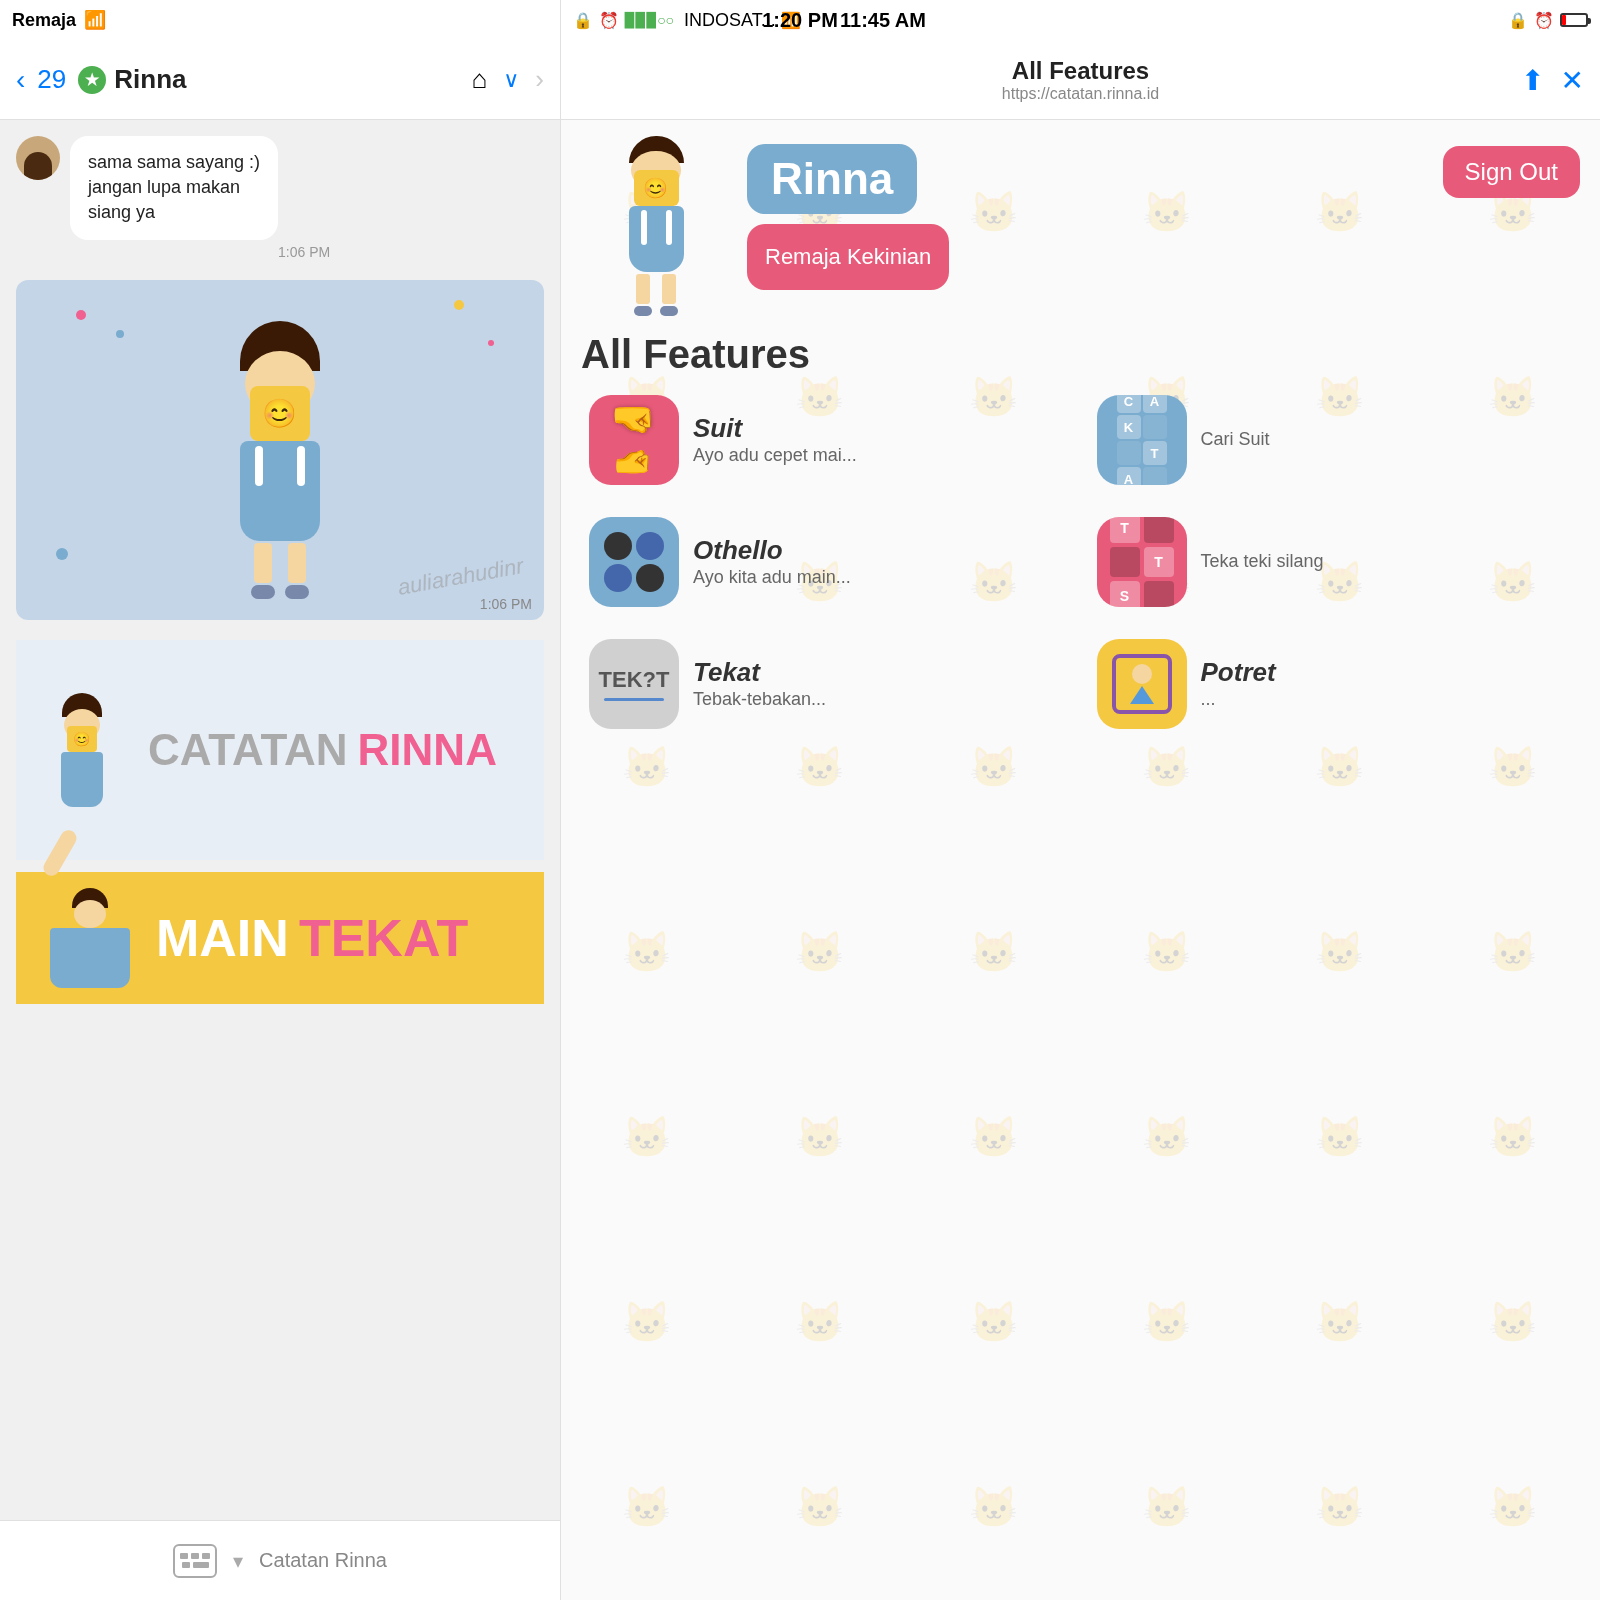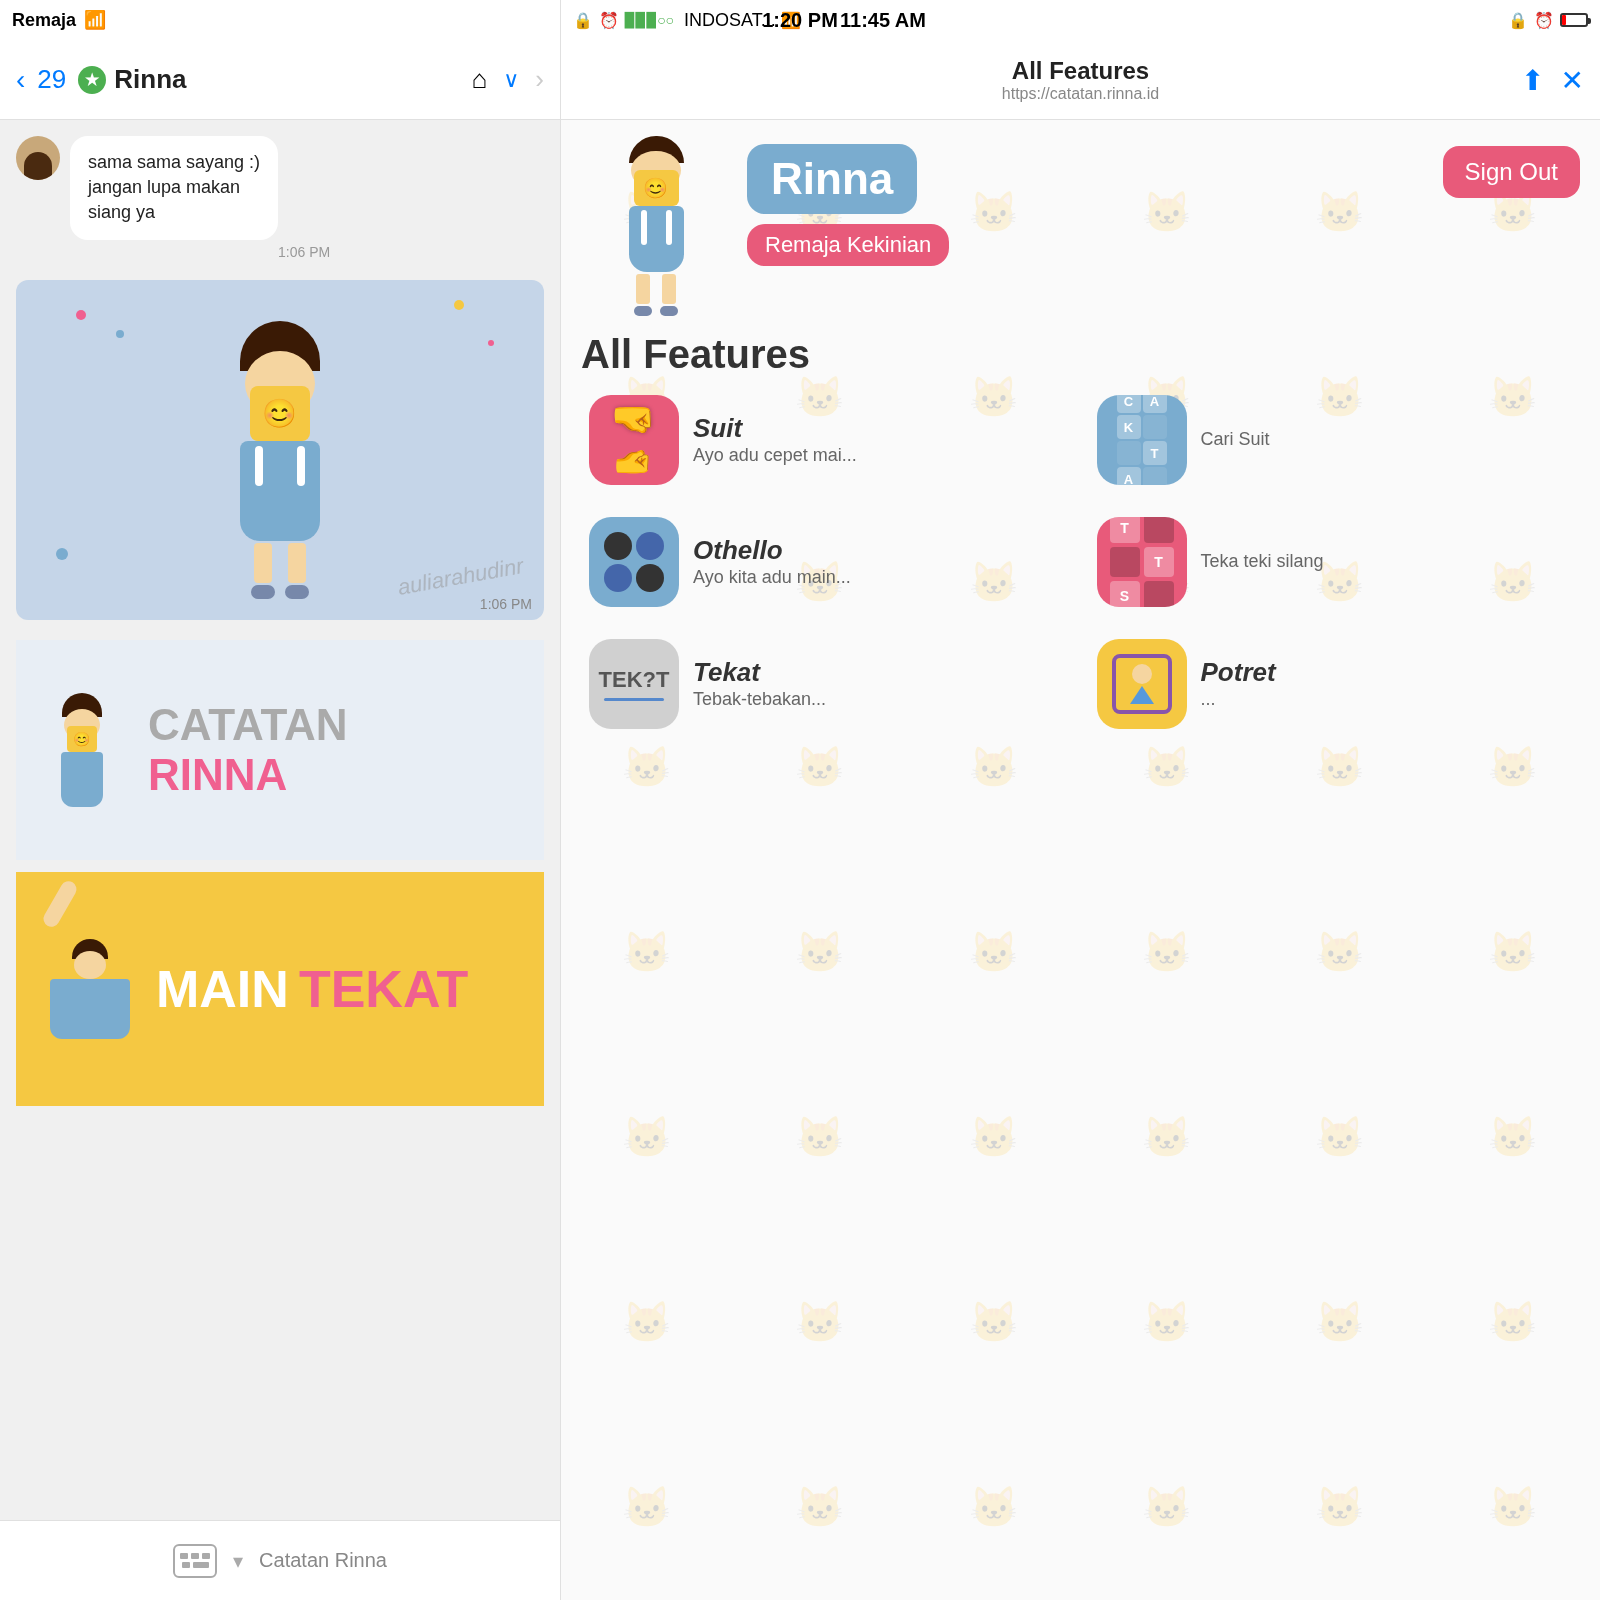--- a/index.html
+++ b/index.html
@@ -149,21 +149,21 @@
       padding: 16px;
       gap: 16px;
       overflow: hidden;
     }
 
     .catatan-word1 { color: #aaa; }
     .catatan-word2 { color: #f06090; }
 
     .main-tekat-banner {
       background: #f5c842;
-      height: 234px;
+      height: 132px;
       display: flex;
       align-items: center;
       padding: 16px 24px;
       gap: 16px;
     }
 
     .main-word { color: white; }
     .tekat-word { color: #f06090; }
 
     
@@ -670,21 +670,21 @@
 
       <div class="catatan-banner">
 
         <div style="width:100px;flex-shrink:0;display:flex;flex-direction:column;align-items:center;">
           <div style="width:40px;height:24px;background:#3a1a05;border-radius:20px 20px 0 0;"></div>
           <div style="width:36px;height:32px;background:#f5d5a0;border-radius:50%;margin-top:-8px;"></div>
           <div style="width:30px;height:26px;background:#f5c842;border-radius:4px;margin-top:-15px;z-index:1;position:relative;display:flex;align-items:center;justify-content:center;font-size:14px;">😊</div>
           <div style="width:42px;height:55px;background:#7aaccf;border-radius:4px 4px 12px 12px;"></div>
         </div>
         <div style="display:flex;flex-direction:column;gap:4px;">
-          <div style="display:flex;flex-wrap:wrap;flex-direction:column;">
+          <div style="display:flex;gap:10px;flex-wrap:wrap;">
             <span class="catatan-word1" style="font-size:44px;font-weight:900;color:#aaa;text-transform:uppercase;">CATATAN</span>
             <span class="catatan-word2" style="font-size:44px;font-weight:900;color:#f06090;text-transform:uppercase;">RINNA</span>
           </div>
         </div>
       </div>
 
       <div class="main-tekat-banner">
 
         <div style="width:100px;flex-shrink:0;display:flex;flex-direction:column;align-items:center;">
           <div style="width:36px;height:20px;background:#3a1a05;border-radius:18px 18px 0 0;"></div>
@@ -794,21 +794,21 @@
           <div style="display:flex;gap:8px;margin-top:2px;">
             <div style="width:18px;height:10px;background:#7788aa;border-radius:6px;"></div>
             <div style="width:18px;height:10px;background:#7788aa;border-radius:6px;"></div>
           </div>
         </div>
 
         <div style="display:flex;flex-direction:column;gap:10px;padding-top:8px;flex:1;">
           <div style="background:#7aaccf;border-radius:18px;padding:10px 24px;display:inline-block;align-self:flex-start;">
             <span style="font-size:44px;font-weight:700;color:white;">Rinna</span>
           </div>
-          <div style="background:#e85a7a;border-radius:18px;padding:8px 18px;display:inline-block;align-self:flex-start;">
+          <div style="background:#e85a7a;border-radius:18px;padding:20px 18px;display:inline-block;align-self:flex-start;">
             <span style="font-size:22px;color:white;font-weight:500;">Remaja Kekinian</span>
           </div>
         </div>
 
         <div style="margin-left:auto;margin-top:10px;">
           <div style="background:#e85a7a;border-radius:16px;padding:12px 22px;cursor:pointer;">
             <span style="font-size:24px;color:white;font-weight:400;">Sign Out</span>
           </div>
         </div>
       </div>

